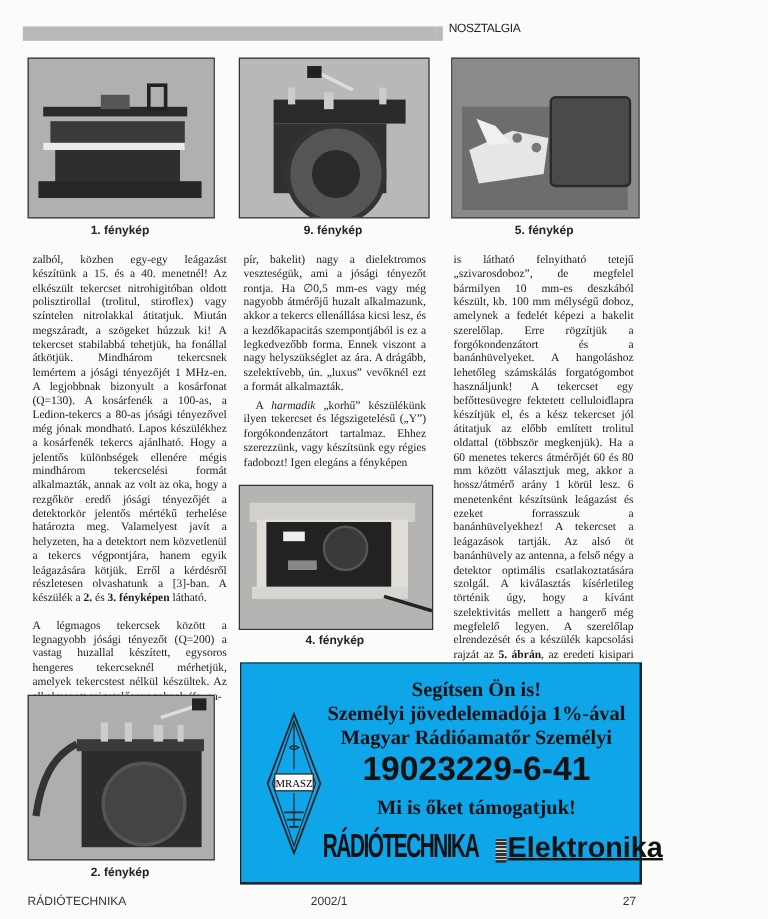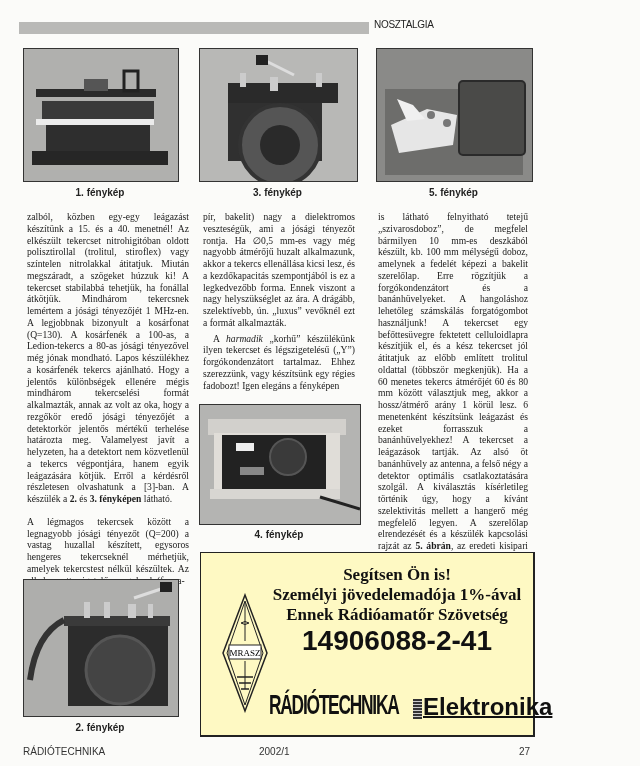--- a/index.html
+++ b/index.html
@@ -10,21 +10,21 @@
   .photo { position:absolute; border:1px solid #333; background:#a9a9a7; overflow:hidden; }
   .photo svg { width:100%; height:100%; display:block; }
   .caption { position:absolute; font-family:"Liberation Sans", sans-serif; font-weight:bold; font-size:10px; text-align:center; color:#222; }
   .col { position:absolute; font-size:9.6px; line-height:11.75px; text-align:justify; }
   .col p { margin:4px; }
   .col p.ind { text-indent:10px; }
   .col p.gap { margin-top:11px; }
   .col b { font-weight:bold; }
   .col i { }
   .folyt { font-style:italic; text-align:right; margin-top:11px; }
-  .ad { position:absolute; left:200px; top:552px; width:332px; height:182px; border:1px solid #222; border-right:2px solid #222; border-bottom:2px solid #222; background:#fef9c3; }
+  .ad { position:absolute; left:200px; top:552px; width:332px; height:182px; border:1px solid #222; border-right:2px solid #222; border-bottom:2px solid #222; background:#0ea5e9; }
   .ad-line { position:absolute; left:0; width:100%; text-align:center; font-weight:bold; color:#111; }
   .ad-l1 { top:12px; font-size:17px; padding-left:60px; box-sizing:border-box; }
   .ad-l2 { top:32px; font-size:17px; padding-left:60px; box-sizing:border-box; }
   .ad-l3 { top:52px; font-size:17px; padding-left:60px; box-sizing:border-box; }
   .ad-l4 { top:72px; font-size:28px; font-family:"Liberation Sans", sans-serif; padding-left:60px; box-sizing:border-box; }
   .ad-l5 { top:110px; font-size:17px; padding-left:60px; box-sizing:border-box; }
   .logo-mrasz { position:absolute; left:20px; top:40px; width:48px; height:120px; }
   .logo-rt { position:absolute; left:68px; top:136px; font-family:"Liberation Sans", sans-serif; font-weight:bold; font-size:28px; letter-spacing:-2px; transform:scaleX(0.62); transform-origin:left; color:#111; }
   .logo-el { position:absolute; left:222px; top:140px; font-family:"Liberation Sans", sans-serif; font-weight:bold; font-size:24px; color:#111; text-decoration:underline; text-decoration-thickness:2px; }
   .logo-el-box { position:absolute; left:212px; top:146px; width:9px; height:20px; background:repeating-linear-gradient(0deg,#333 0 2px,#ccc 2px 3px); }
@@ -58,21 +58,21 @@
     <rect x="28" y="54" width="94" height="58" fill="#303030"></rect>
     <circle cx="80" cy="96" r="40" fill="#555" stroke="#333" stroke-width="4"></circle>
     <circle cx="80" cy="96" r="20" fill="#2a2a2a"></circle>
     <line x1="66" y1="12" x2="94" y2="26" stroke="#ddd" stroke-width="3"></line>
     <rect x="56" y="6" width="12" height="10" fill="#222"></rect>
     <rect x="40" y="24" width="6" height="14" fill="#ccc"></rect>
     <rect x="70" y="28" width="8" height="14" fill="#ccc"></rect>
     <rect x="116" y="24" width="6" height="14" fill="#ccc"></rect>
   </svg>
 </div>
-<div class="caption" style="left:199px;top:187px;width:157px;">3. fénykép</div>
+<div class="caption" style="left:199px;top:187px;width:157px;">9. fénykép</div>
 
 <div class="photo" style="left:376px;top:48px;width:155px;height:132px;">
   <svg viewBox="0 0 155 132">
     <rect width="155" height="132" fill="#8a8a88"></rect>
     <rect x="8" y="40" width="138" height="86" fill="#6d6d6b"></rect>
     <rect x="82" y="32" width="66" height="74" rx="4" fill="#4a4a48" stroke="#2a2a2a" stroke-width="2"></rect>
     <polygon points="14,76 50,60 80,66 76,96 22,104" fill="#e6e6e6"></polygon>
     <polygon points="20,50 36,56 48,70 30,72" fill="#f0f0f0"></polygon>
     <circle cx="54" cy="66" r="4" fill="#777"></circle>
     <circle cx="70" cy="74" r="4" fill="#777"></circle>
@@ -123,22 +123,23 @@
 <div class="caption" style="left:199px;top:529px;width:160px;">4. fénykép</div>
 
 <div class="col" style="left:374px;top:207px;width:158px;">
   <p><span>is látható felnyitható tetejű „szivarosdoboz”, de megfelel bármilyen 10 mm-es deszkából készült, kb. 100 mm mélységű doboz, amelynek a fedelét képezi a bakelit szerelőlap. Erre rögzítjük a forgókondenzátort és a banánhüvelyeket. A hangoláshoz lehetőleg számskálás forgatógombot használjunk! A tekercset egy befőttesüvegre fektetett celluloidlapra készítjük el, és a kész tekercset jól átitatjuk az előbb említett trolitul oldattal (többször megkenjük). Ha a 60 menetes tekercs átmérőjét 60 és 80 mm között választjuk meg, akkor a hossz/átmérő arány 1 körül lesz. 6 menetenként készítsünk leágazást és ezeket forrasszuk a banánhüvelyekhez! A tekercset a leágazások tartják. Az alsó öt banánhüvely az antenna, a felső négy a detektor optimális csatlakoztatására szolgál. A kiválasztás kísérletileg történik úgy, hogy a kívánt szelektivitás mellett a hangerő még megfelelő legyen. A szerelőlap elrendezését és a készülék kapcsolási rajzát az </span><b>5. ábrán</b><span>, az eredeti kisipari példányt a </span><b>4</b><span>. és az </span><b>5. fényképen</b><span> láthatjuk.</span></p>
   <p class="folyt">(Folytatjuk)</p>
 </div>
 
 <div class="ad">
   <div class="ad-line ad-l1">Segítsen Ön is!</div>
   <div class="ad-line ad-l2">Személyi jövedelemadója 1%-ával</div>
-  <div class="ad-line ad-l3">Ennek Rádióamatőr Szövetség</div>
-  <div class="ad-line ad-l4">14906088-2-41</div>
+  <div class="ad-line ad-l3">Magyar Rádióamatőr Személyi</div>
+  <div class="ad-line ad-l4">19023229-6-41</div>
+  <div class="ad-line ad-l5">Mi is őket támogatjuk!</div>
   <svg class="logo-mrasz" viewBox="0 0 48 120">
     <polygon points="24,2 46,60 24,118 2,60" fill="none" stroke="#222" stroke-width="1.5"></polygon>
     <polygon points="24,8 42,60 24,112 6,60" fill="none" stroke="#222" stroke-width="1"></polygon>
     <line x1="24" y1="10" x2="24" y2="48" stroke="#222" stroke-width="1"></line>
     <path d="M20 30 q4 -3 8 0 q-4 3 -8 0" fill="none" stroke="#222"></path>
     <rect x="8" y="52" width="32" height="14" fill="#fff" stroke="#222" stroke-width="1"></rect>
     <text x="24" y="63" font-size="9" text-anchor="middle" font-family="Liberation Serif, serif">MRASZ</text>
     <line x1="24" y1="68" x2="24" y2="96" stroke="#222" stroke-width="1"></line>
     <line x1="16" y1="84" x2="32" y2="84" stroke="#222" stroke-width="1.5"></line>
     <line x1="18" y1="90" x2="30" y2="90" stroke="#222" stroke-width="1.5"></line>

